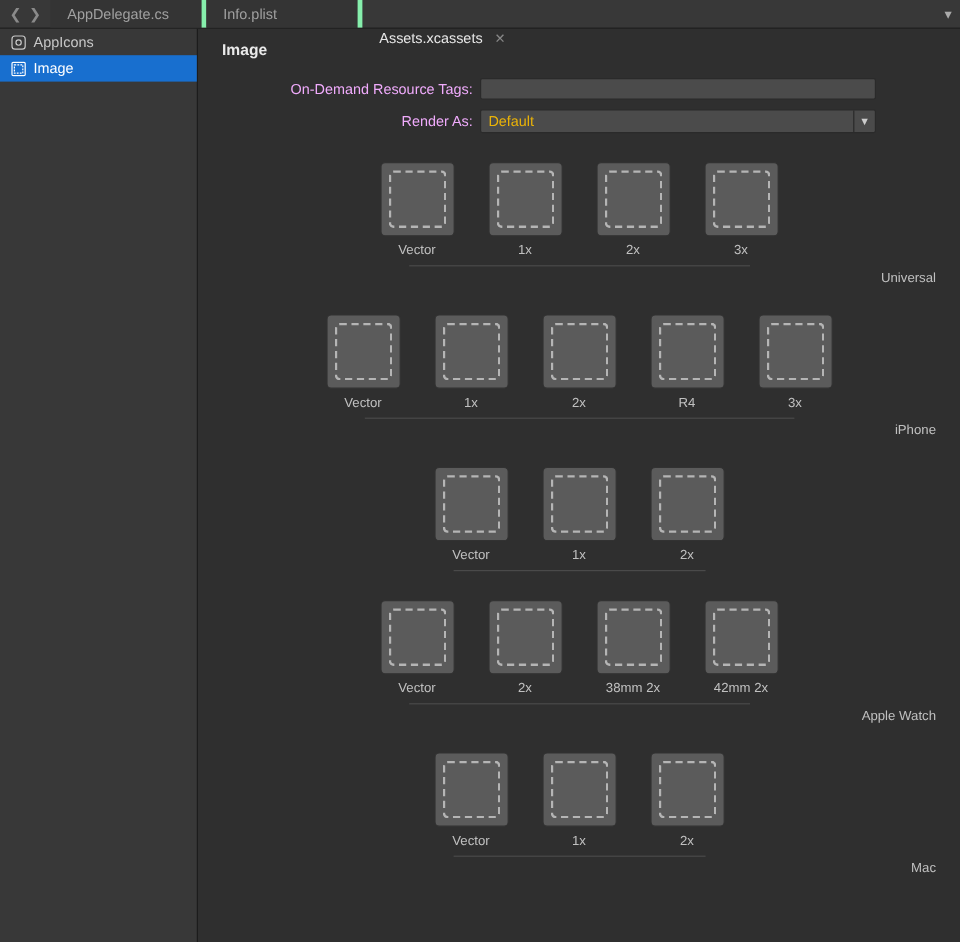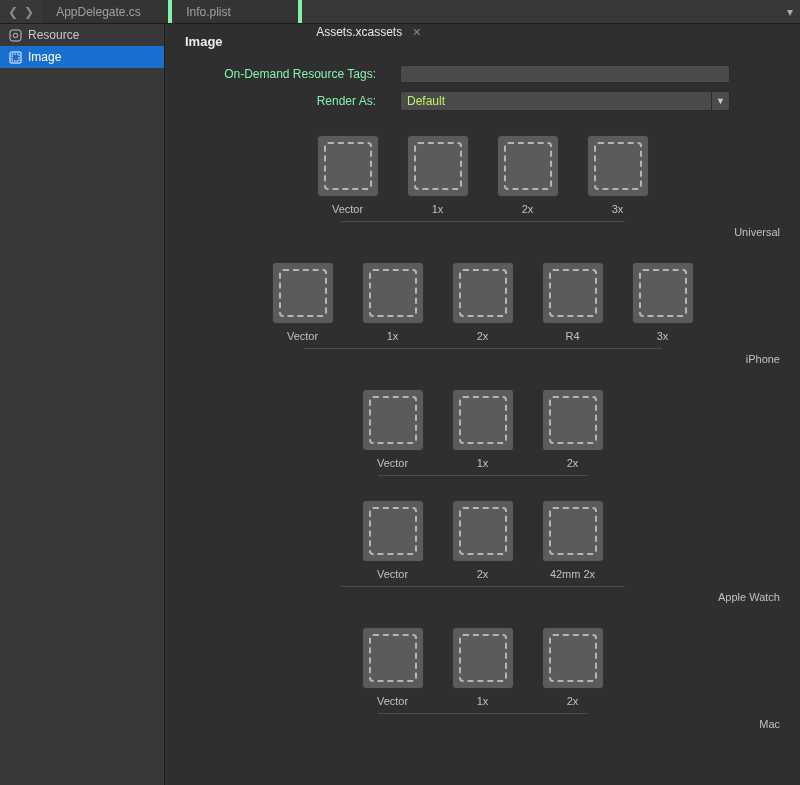--- a/index.html
+++ b/index.html
@@ -95,22 +95,22 @@
     color: #eaeaea;
     margin-bottom: 16px;
   }
   .form-row {
     display:flex; align-items:center;
     margin-bottom: 8px;
   }
   .form-label {
     width: 215px;
     text-align: right;
-    padding-right: 24px;
-    color: #86efac;
+    padding-right: 6px;
+    color: #f0abfc;
     font-size: 12px;
   }
   .form-field { flex:1; }
   .text-input {
     width: 330px;
     height: 18px;
     background: #4b4b4b;
     border: 1px solid #2a2a2a;
     border-radius: 2px;
     color: #ddd;
@@ -118,21 +118,21 @@
   }
   .select-wrap {
     width: 330px; height: 20px;
     display:flex;
     background: #4b4b4b;
     border:1px solid #2a2a2a;
     border-radius: 2px;
   }
   .select-value {
     flex:1; display:flex; align-items:center;
-    padding:0 6px; color:#bef264; font-size:12px;
+    padding:0 6px; color:#eab308; font-size:12px;
   }
   .select-btn {
     width:18px;
     border-left:1px solid #2a2a2a;
     display:flex; align-items:center; justify-content:center;
     color:#ccc; font-size:9px;
   }
   
   .group {
     margin-top: 24px;
@@ -199,21 +199,21 @@
 <div class="body">
 
   <div class="sidebar">
     <div class="side-item">
       <span class="side-icon">
         <svg width="13" height="13" viewBox="0 0 13 13">
           <rect x="1" y="1" width="11" height="11" rx="2.5" ry="2.5" fill="none" stroke="#c8c8c8" stroke-width="1"></rect>
           <circle cx="6.5" cy="6.5" r="2.2" fill="none" stroke="#c8c8c8" stroke-width="1"></circle>
         </svg>
       </span>
-      <span>Resource</span>
+      <span>AppIcons</span>
     </div>
     <div class="side-item selected">
       <span class="side-icon">
         <svg width="13" height="13" viewBox="0 0 13 13">
           <rect x="1" y="1" width="11" height="11" rx="1" ry="1" fill="none" stroke="#ffffff" stroke-width="1"></rect>
           <rect x="3" y="3" width="7" height="7" fill="none" stroke="#ffffff" stroke-width="1" stroke-dasharray="1.5 1"></rect>
         </svg>
       </span>
       <span>Image</span>
     </div>
@@ -340,20 +340,26 @@
             <div class="slot">
               <div class="slot-box">
                 <div class="dashed"></div>
               </div>
               <div class="slot-label">2x</div>
             </div>
             <div class="slot">
               <div class="slot-box">
                 <div class="dashed"></div>
               </div>
+              <div class="slot-label">38mm 2x</div>
+            </div>
+            <div class="slot">
+              <div class="slot-box">
+                <div class="dashed"></div>
+              </div>
               <div class="slot-label">42mm 2x</div>
             </div>
           </div>
           <div class="group-line" style="width: 284px;"></div>
           <div class="group-title">Apple Watch</div>
         </div>
         <div class="group">
           <div class="slots">
             <div class="slot">
               <div class="slot-box">

